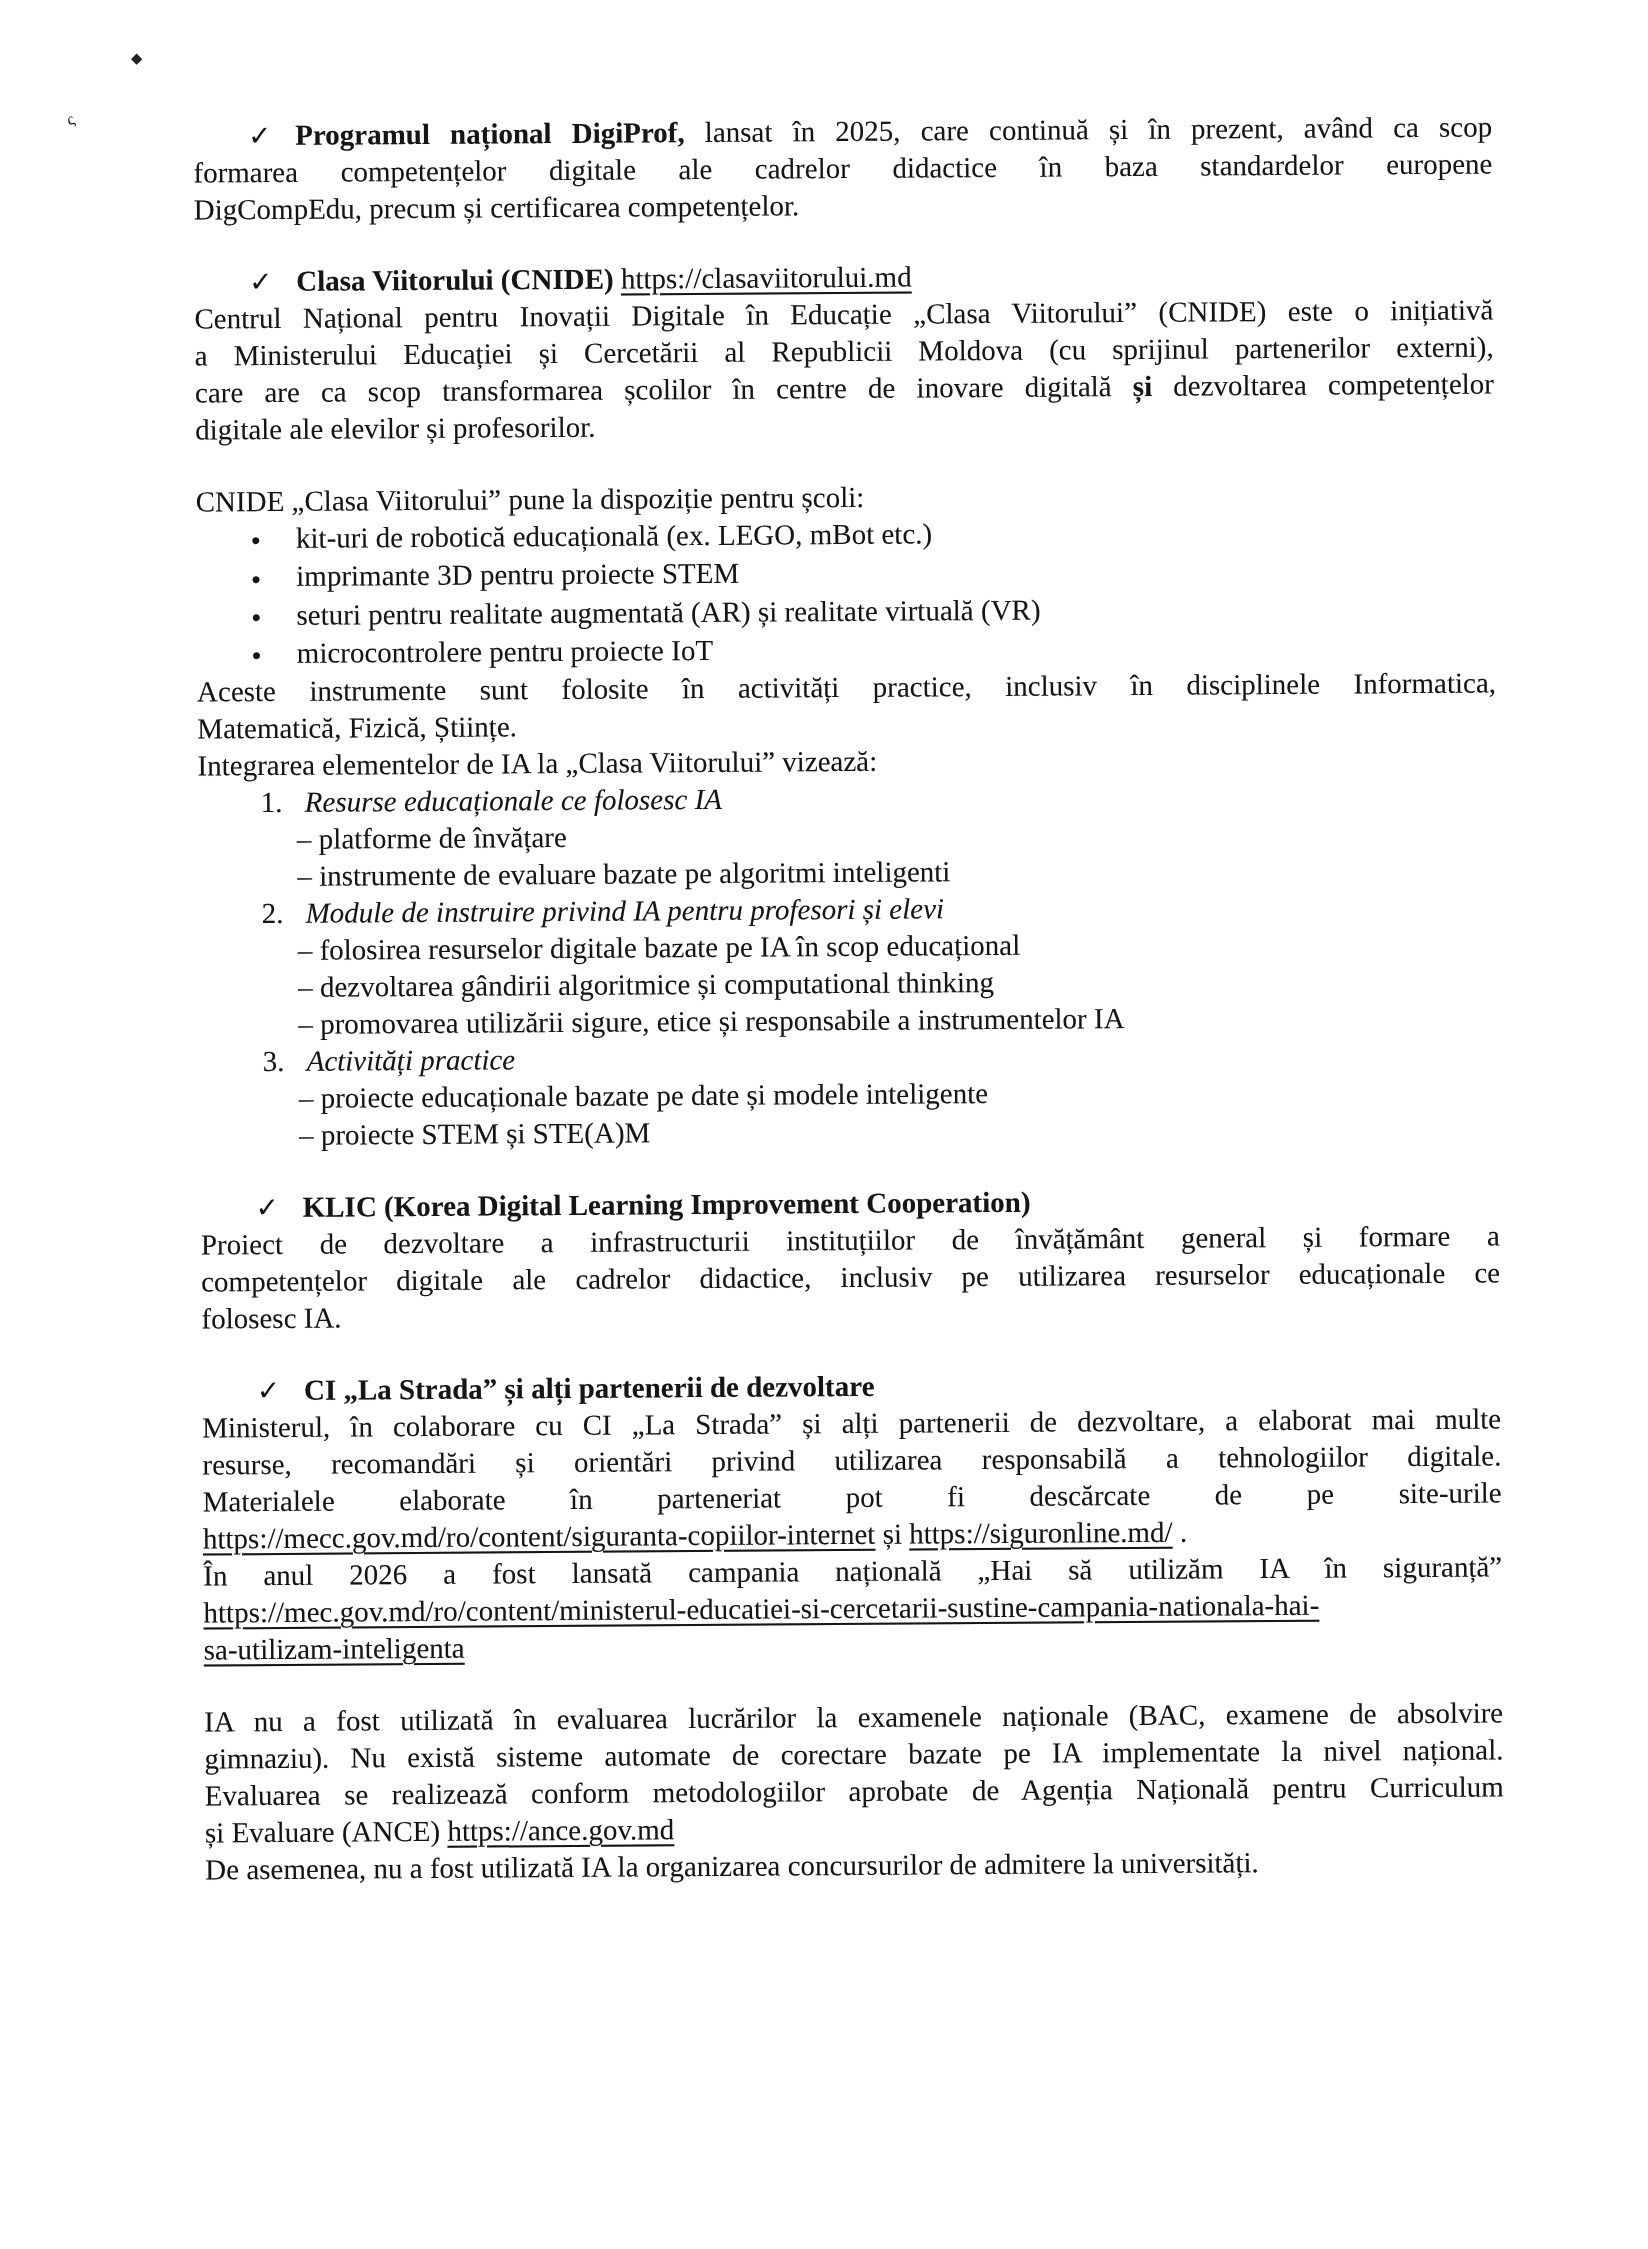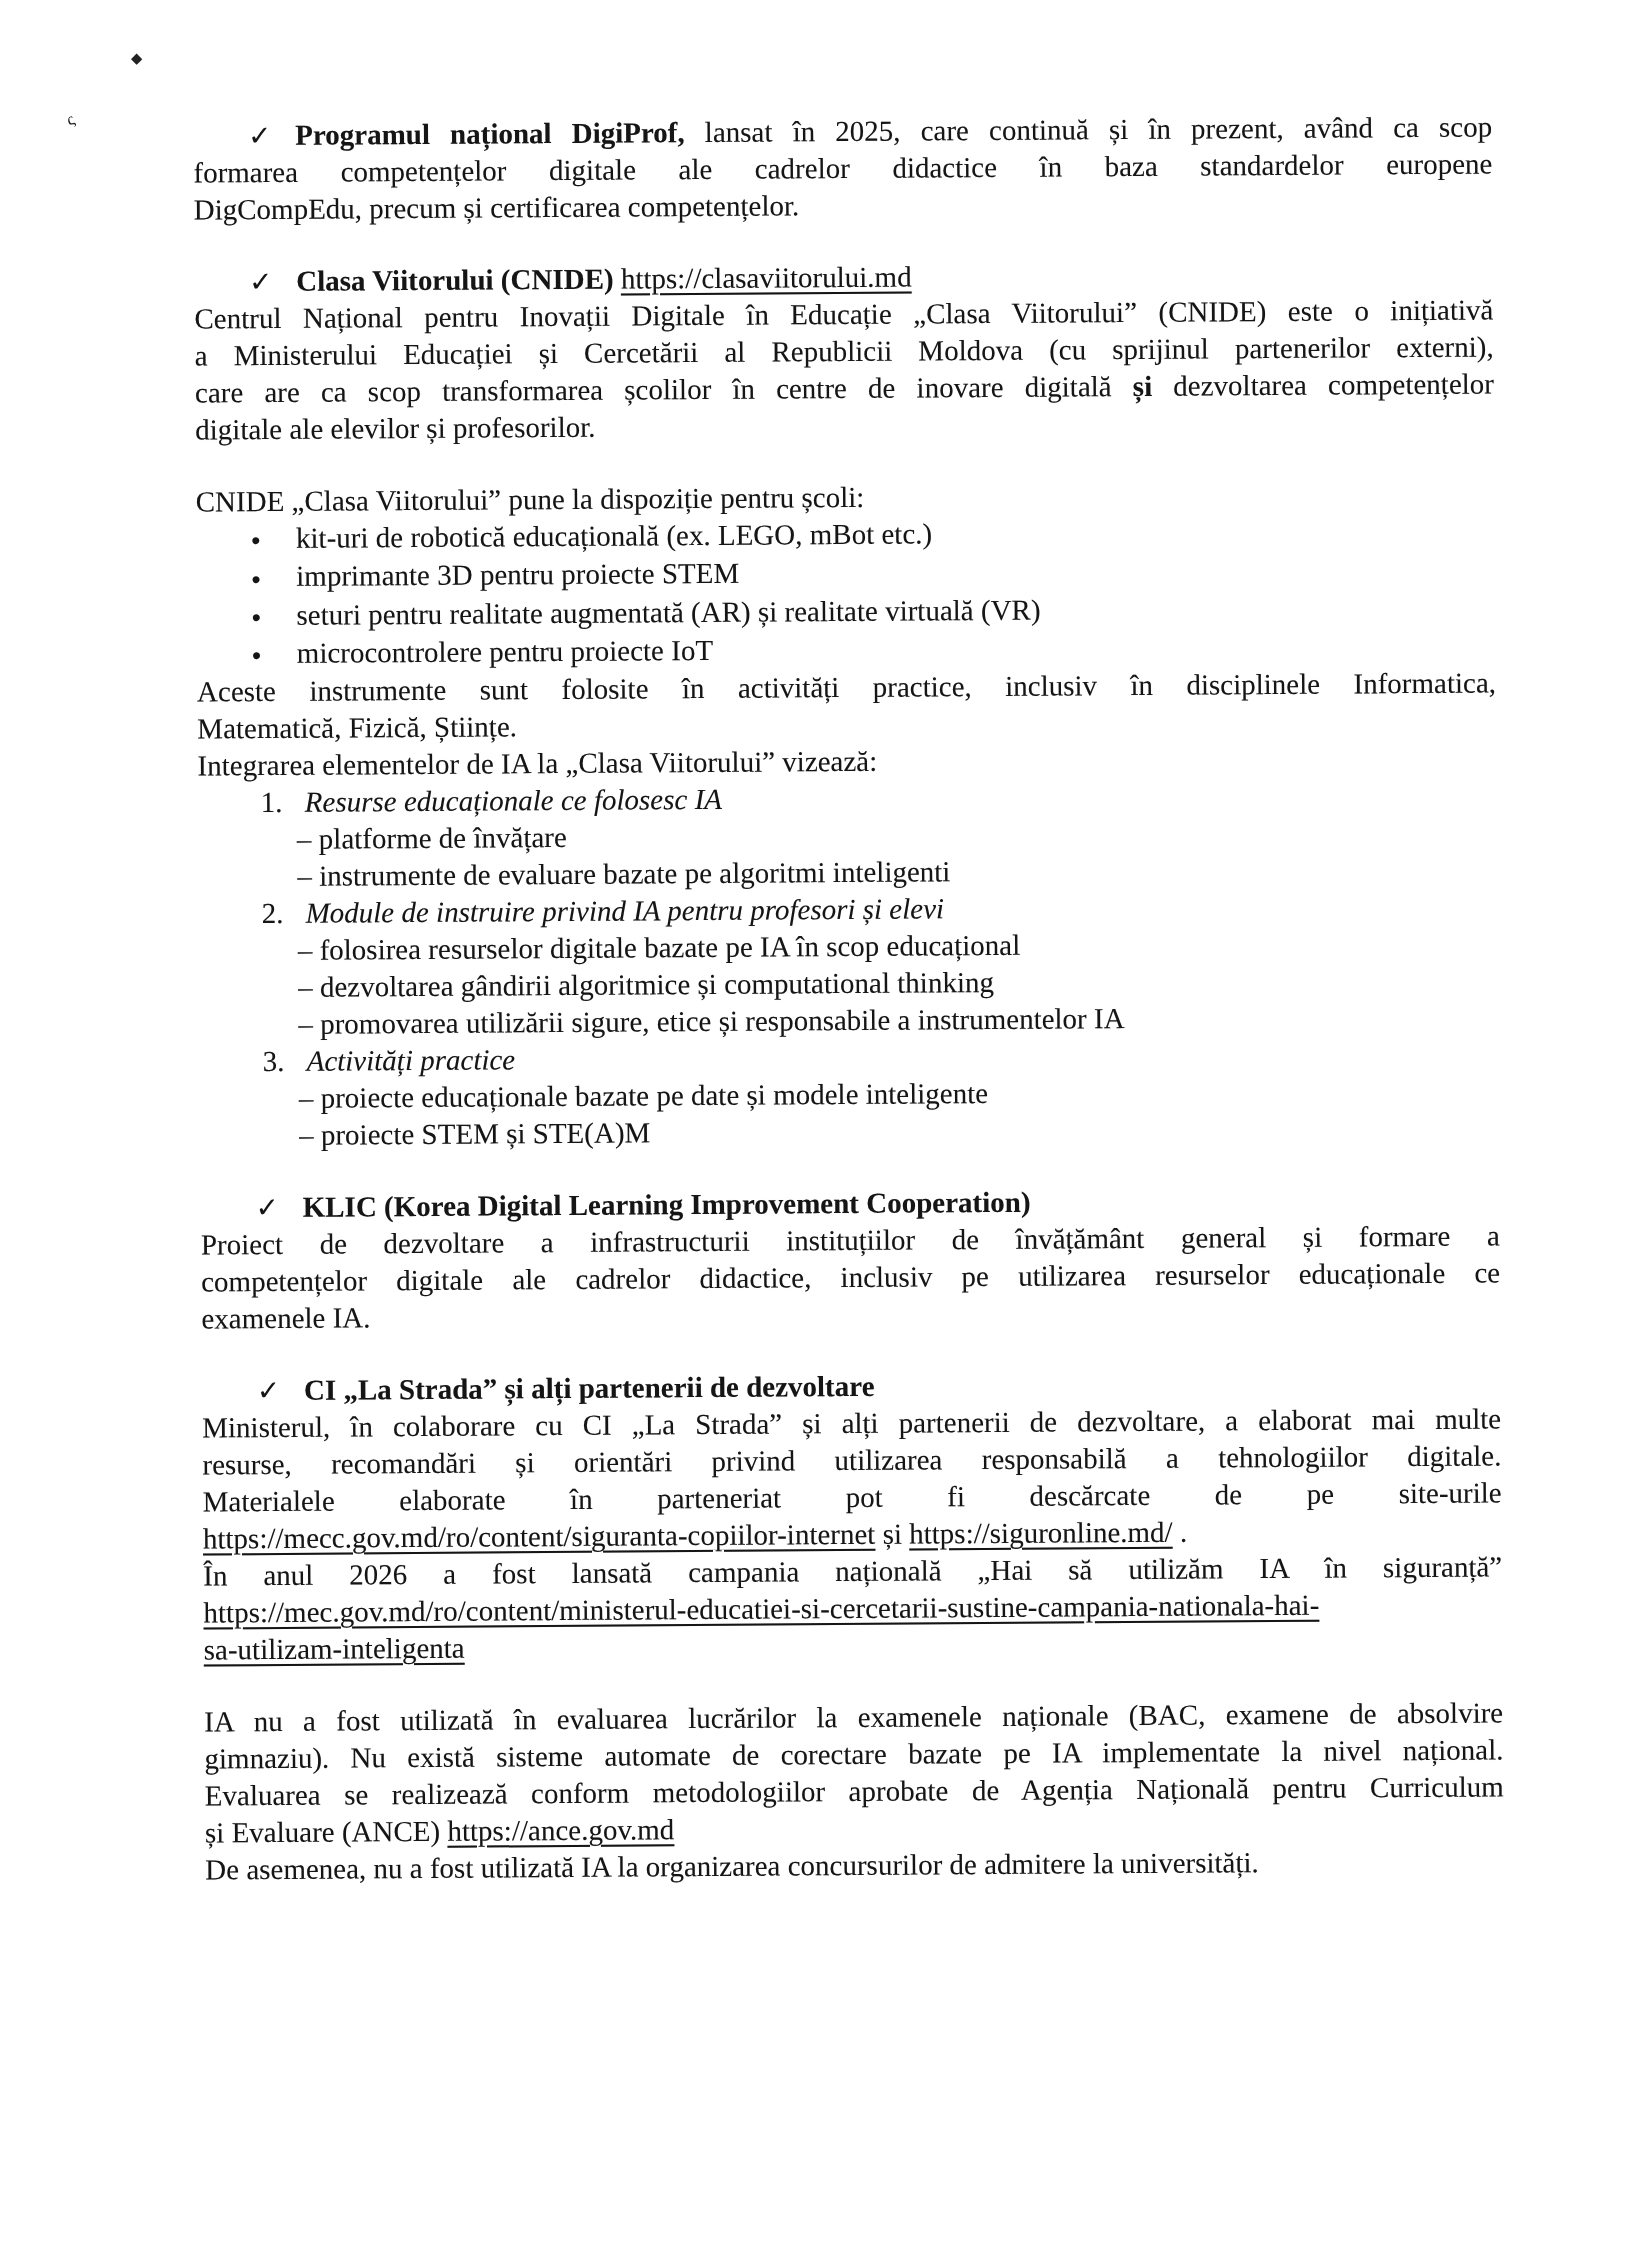--- a/index.html
+++ b/index.html
@@ -85,21 +85,21 @@
         <div class="line dash"><span>– dezvoltarea gândirii algoritmice și computational thinking</span></div>
         <div class="line dash"><span>– promovarea utilizării sigure, etice și responsabile a instrumentelor IA</span></div>
         <div class="line li-num"><span class="marker">3.</span><span class="i">Activități practice</span></div>
         <div class="line dash"><span>– proiecte educaționale bazate pe date și modele inteligente</span></div>
         <div class="line dash"><span>– proiecte STEM și STE(A)M</span></div>
       </div>
       <div class="block">
         <div class="line li-check"><span class="marker">✓</span><span class="b">KLIC (Korea Digital Learning Improvement Cooperation)</span></div>
         <div class="line just"><span>Proiect de dezvoltare a infrastructurii instituțiilor de învățământ general și formare a</span></div>
         <div class="line just"><span>competențelor digitale ale cadrelor didactice, inclusiv pe utilizarea resurselor educaționale ce</span></div>
-        <div class="line"><span>examenele IA.</span></div>
+        <div class="line"><span>folosesc IA.</span></div>
       </div>
       <div class="block">
         <div class="line li-check"><span class="marker">✓</span><span class="b">CI „La Strada” și alți partenerii de dezvoltare</span></div>
         <div class="line just"><span>Ministerul, în colaborare cu CI „La Strada” și alți partenerii de dezvoltare, a elaborat mai multe</span></div>
         <div class="line just"><span>resurse, recomandări și orientări privind utilizarea responsabilă a tehnologiilor digitale.</span></div>
         <div class="line just"><span>Materialele elaborate în parteneriat pot fi descărcate de pe site-urile</span></div>
         <div class="line"><a class="u">https://mecc.gov.md/ro/content/siguranta-copiilor-internet</a><span> și </span><a class="u">https://siguronline.md/</a><span> .</span></div>
         <div class="line just"><span>În anul 2026 a fost lansată campania națională „Hai să utilizăm IA în siguranță”</span></div>
         <div class="line"><a class="u">https://mec.gov.md/ro/content/ministerul-educatiei-si-cercetarii-sustine-campania-nationala-hai-</a></div>
         <div class="line"><a class="u">sa-utilizam-inteligenta</a></div>

